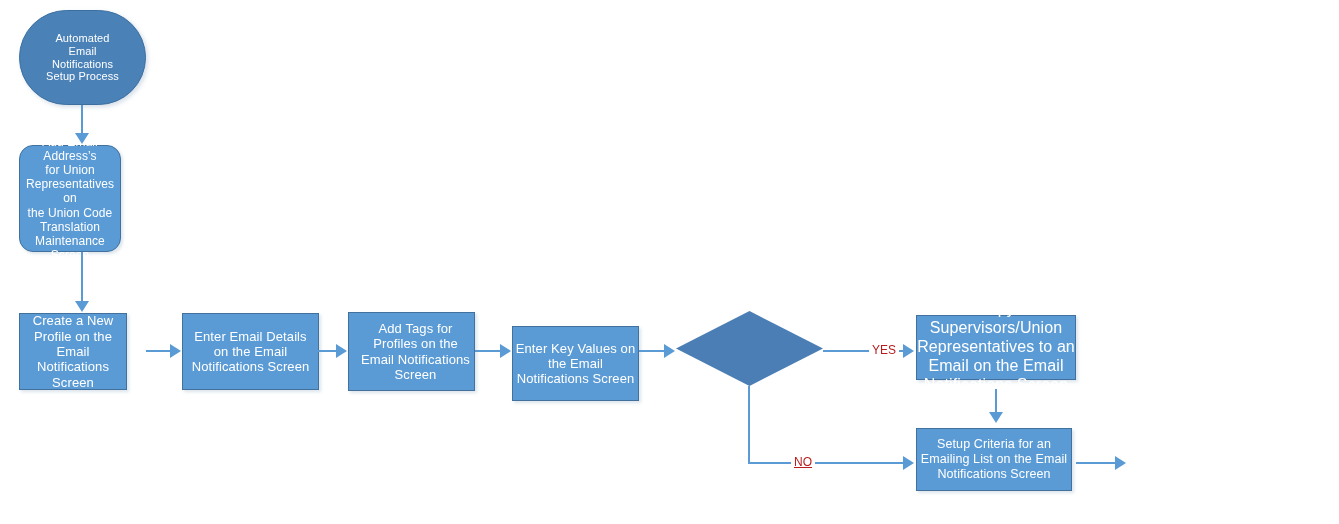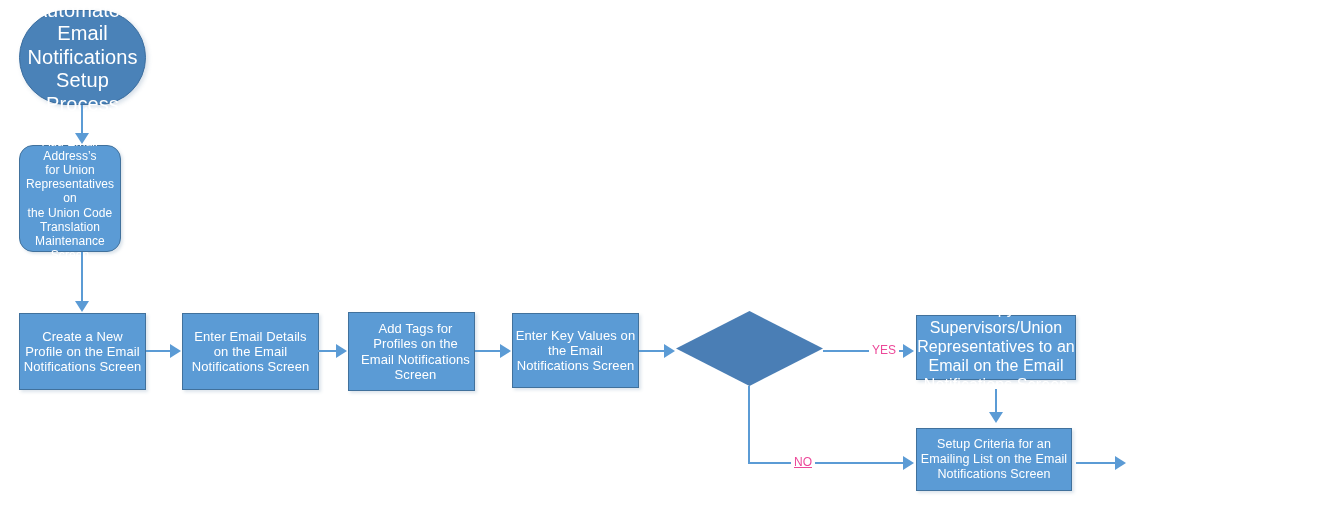--- a/index.html
+++ b/index.html
@@ -39,21 +39,21 @@
     background: #5B9BD5;
     border: 1px solid #41719C;
     box-shadow: 2px 2px 3px rgba(120,150,180,0.25);
     font-size: 13px;
   }
   .term {
     background: #4A82B8;
     border: 1px solid #3C6E9F;
     border-radius: 48px;
     box-shadow: 2px 2px 4px rgba(120,150,180,0.30);
-    font-size: 20px;
+    font-size: 11px;
   }
   .decision {
     background: transparent;
     border: none;
     font-size: 13px;
     box-shadow: none;
   }
   .decision .diamond-bg {
     position: absolute;
     inset: 0;
@@ -88,21 +88,21 @@
   }
   .arrow-d {
     border-left: 7px solid transparent;
     border-right: 7px solid transparent;
     border-top: 11px solid #5B9BD5;
   }
 
   .edge-label {
     position: absolute;
     font-size: 12px;
-    color: #ec4899;
+    color: #b91c1c;
     background: #ffffff;
     padding: 0 3px;
     white-space: nowrap;
   }
 </style>
 </head>
 <body>
 
 <div id="canvas">
 
@@ -115,40 +115,40 @@
 
   <div class="node proc" style="left:19px; top:145px; width:102px; height:107px; font-size:12px;border-radius:14px;">
     <span class="lbl">Add Email Address’s
 for Union
 Representatives on
 the Union Code
 Translation
 Maintenance Screen</span>
   </div>
 
-  <div class="node proc" style="left:19px; top:313px; width:127px; height:77px;">
+  <div class="node proc" style="left:19px; top:313px; width:108px; height:77px;">
     <span class="lbl">Create a New
 Profile on the Email
 Notifications Screen</span>
   </div>
 
   <div class="node proc" style="left:182px; top:313px; width:137px; height:77px;justify-content:flex-end;">
     <span class="lbl">Enter Email Details
 on the Email
 Notifications Screen</span>
   </div>
 
   <div class="node proc" style="left:348px; top:312px; width:127px; height:79px;padding-left:8px;">
     <span class="lbl">Add Tags for
 Profiles on the
 Email Notifications
 Screen</span>
   </div>
 
-  <div class="node proc" style="left:512px; top:313px; width:127px; height:75px;">
+  <div class="node proc" style="left:512px; top:326px; width:127px; height:75px;">
     <span class="lbl">Enter Key Values on
 the Email
 Notifications Screen</span>
   </div>
 
   <div class="node decision" style="left:676px; top:311px; width:147px; height:75px;">
     <span class="diamond-bg"></span>
   </div>
 
   <div class="node proc" style="left:916px; top:315px; width:160px; height:65px; font-size:16px;">

